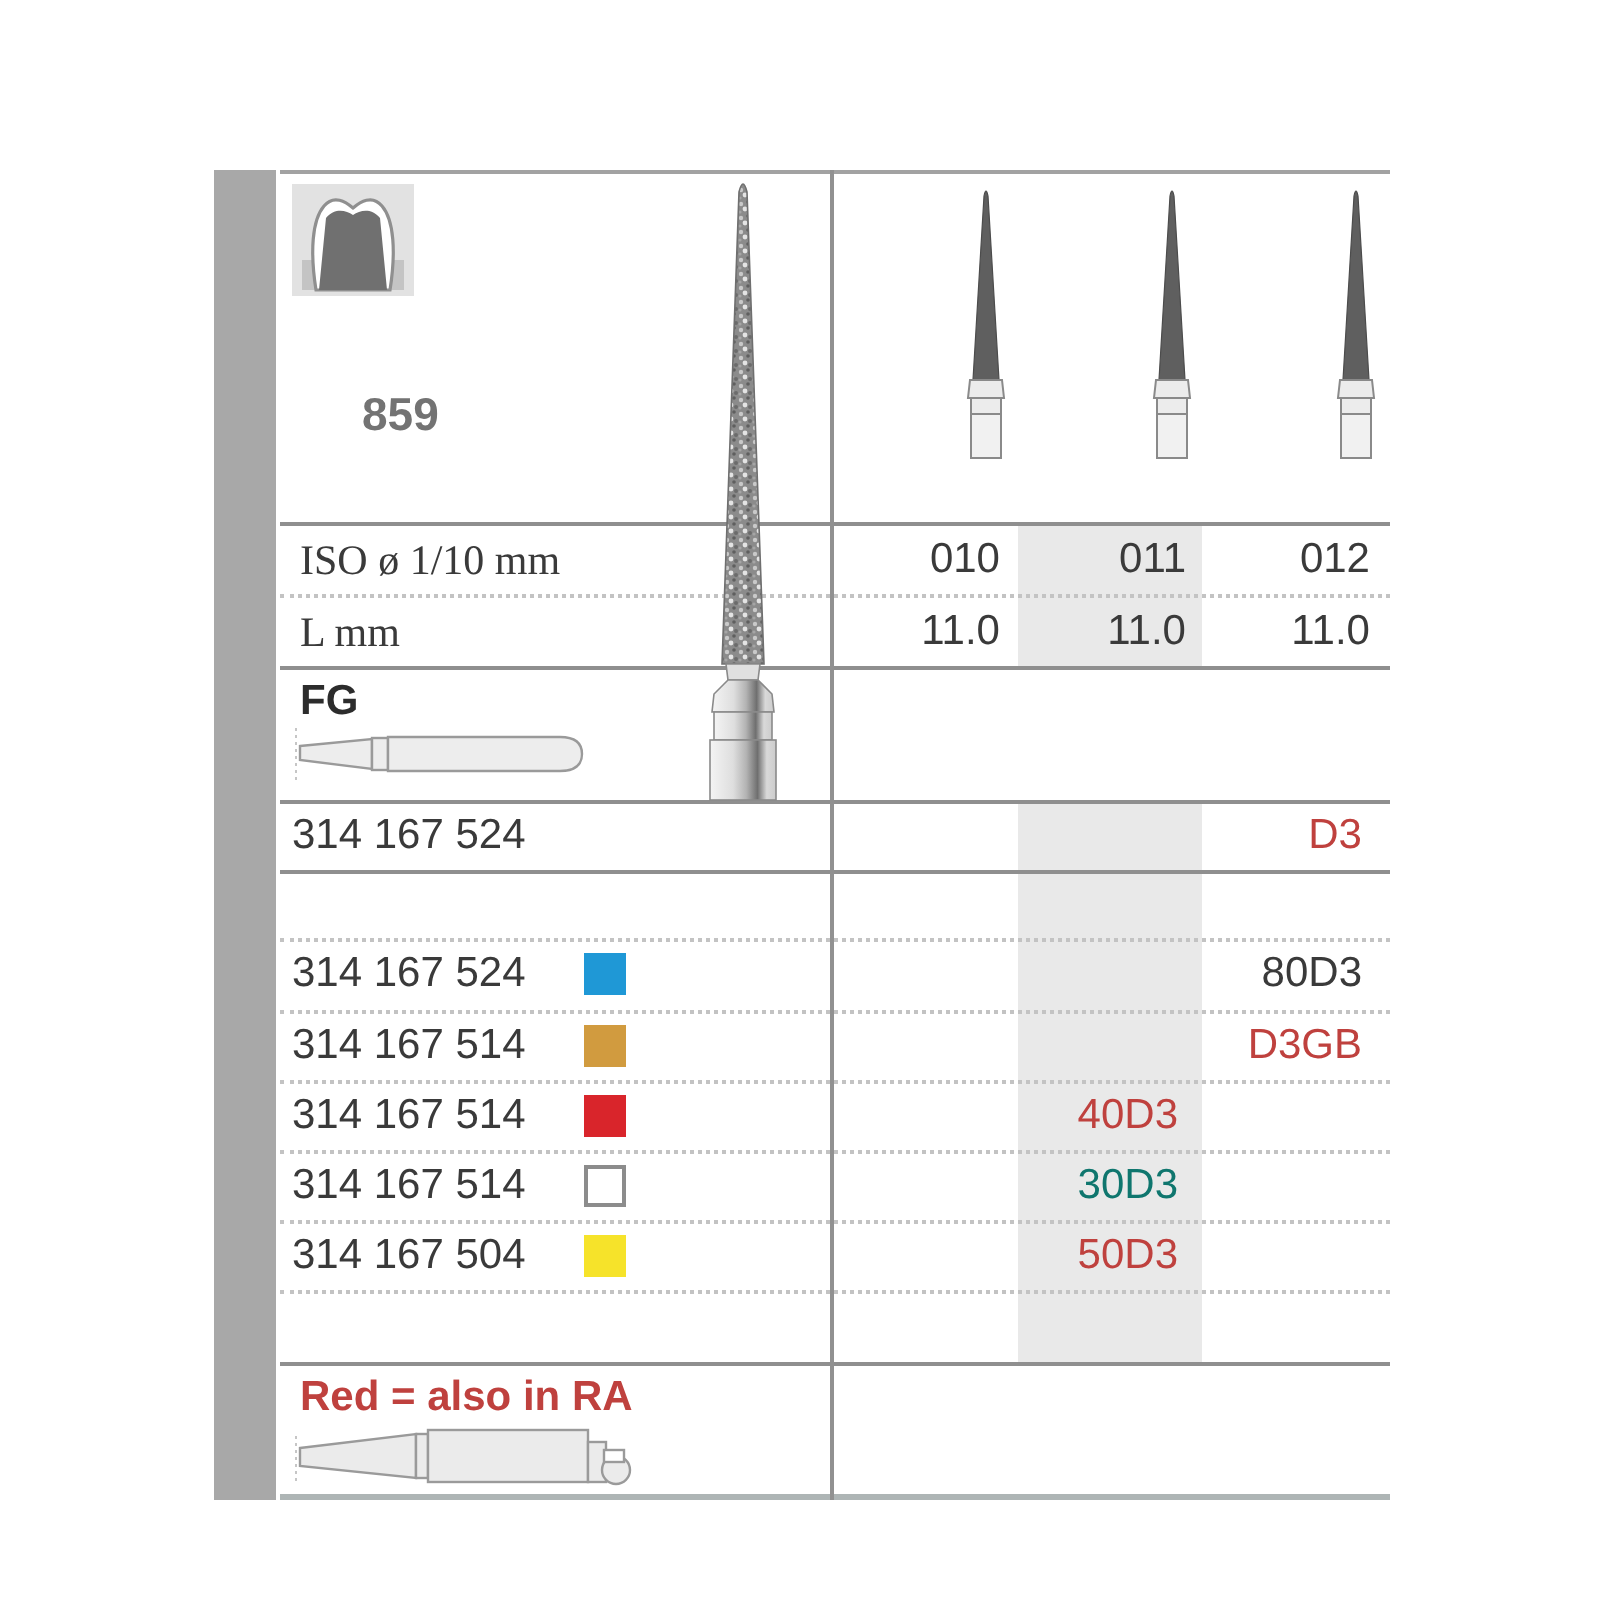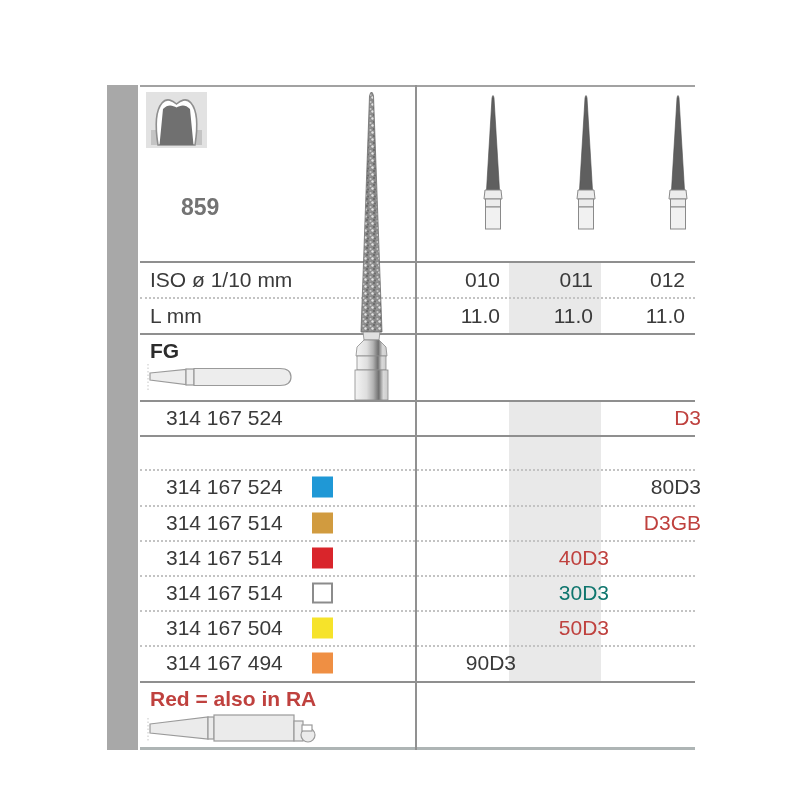--- a/index.html
+++ b/index.html
@@ -16,26 +16,26 @@
   .band{position:absolute;left:509px;width:92px;z-index:1;}
   .hline{position:absolute;left:140px;width:555px;height:0;z-index:2;}
   .hline.solid{border-top:2px solid #8f8f8f;}
   .hline.light{border-top:2px solid #a2a2a2;}
   .hline.dotted{border-top:2px dotted #c3c3c3;}
   .hline.bottom{border-top:3px solid #aeb5b5;}
   #vdivider{position:absolute;left:415px;top:85px;width:2px;height:665px;background:#919191;z-index:2;}
   
   .t{position:absolute;z-index:3;font-size:21px;}
   #figure-number{left:150px;top:194px;font-size:23px;font-weight:bold;color:#737373;margin-left:31px;}
-  .spec-label{left:150px;}
+  .spec-label{left:150px;font-family:Liberation Serif, serif;}
   .val{width:86px;text-align:right;}
   .val.c0{left:414px;} .val.c1{left:507px;} .val.c2{left:599px;}
   #fg-label{left:150px;top:339px;font-weight:bold;color:#2c2c2c;}
   
-  .order-row{position:absolute;left:156px;width:555px;z-index:3;}
+  .order-row{position:absolute;left:136px;width:555px;z-index:3;}
   .ord-num{position:absolute;left:10px;top:50%;transform:translateY(-50%);font-size:21px;}
   .swatch{position:absolute;left:156px;top:50%;transform:translateY(-50%);width:21px;height:21px;}
   .swatch.outlined{border:2px solid #8c8c8c;box-sizing:border-box;}
   .code{position:absolute;top:50%;transform:translateY(-50%);font-size:21px;}
   .code.col2{right:10px;} .code.col1{right:102px;} .code.col0{right:195px;}
   #note{left:150px;top:687px;font-weight:bold;font-size:21px;}
   
   .illus{position:absolute;z-index:4;}
 </style>
 </head>
@@ -163,25 +163,20 @@
   <div class="order-row" style="top:575px;height:35px;">
     <div class="ord-num">314 167 514</div>
     <div class="swatch outlined" style="background-color: rgb(255, 255, 255);"></div>
     <div class="code col1" style="color: #0f766e;">30D3</div>
   </div>
   <div class="order-row" style="top:610px;height:35px;">
     <div class="ord-num">314 167 504</div>
     <div class="swatch" style="background-color: rgb(246, 227, 42);"></div>
     <div class="code col1" style="color: rgb(191, 65, 62);">50D3</div>
   </div>
-  <div class="order-row" style="top:645px;height:36px;">
-    <div class="ord-num">314 167 494</div>
-    <div class="swatch" style="background-color: rgb(239, 143, 67);"></div>
-    <div class="code col0" style="color: rgb(58, 58, 58);">90D3</div>
-  </div>
 
   <div class="t" id="note" style="color: rgb(191, 65, 62);">Red = also in RA</div>
   <svg class="illus" style="left:146px;top:712px;" width="178" height="38" viewBox="0 0 178 38">
     <line x1="2" y1="6" x2="2" y2="30" stroke="#c6c6c6" stroke-width="1" stroke-dasharray="1.5,2"></line>
     <polygon points="4,12 62,5 62,27 4,21" fill="#ebebeb" stroke="#9a9a9a" stroke-width="1.2"></polygon>
     <rect x="62" y="5" width="6" height="22" fill="#ebebeb" stroke="#9a9a9a" stroke-width="1.2"></rect>
     <rect x="68" y="3" width="80" height="26" fill="#ebebeb" stroke="#9a9a9a" stroke-width="1.2"></rect>
     <rect x="148" y="9" width="9" height="20" fill="#ebebeb" stroke="#9a9a9a" stroke-width="1.2"></rect>
     <circle cx="162" cy="23" r="7" fill="#ebebeb" stroke="#9a9a9a" stroke-width="1.2"></circle>
     <rect x="156" y="13" width="10" height="6" fill="#ffffff" stroke="#9a9a9a" stroke-width="1.2"></rect>

